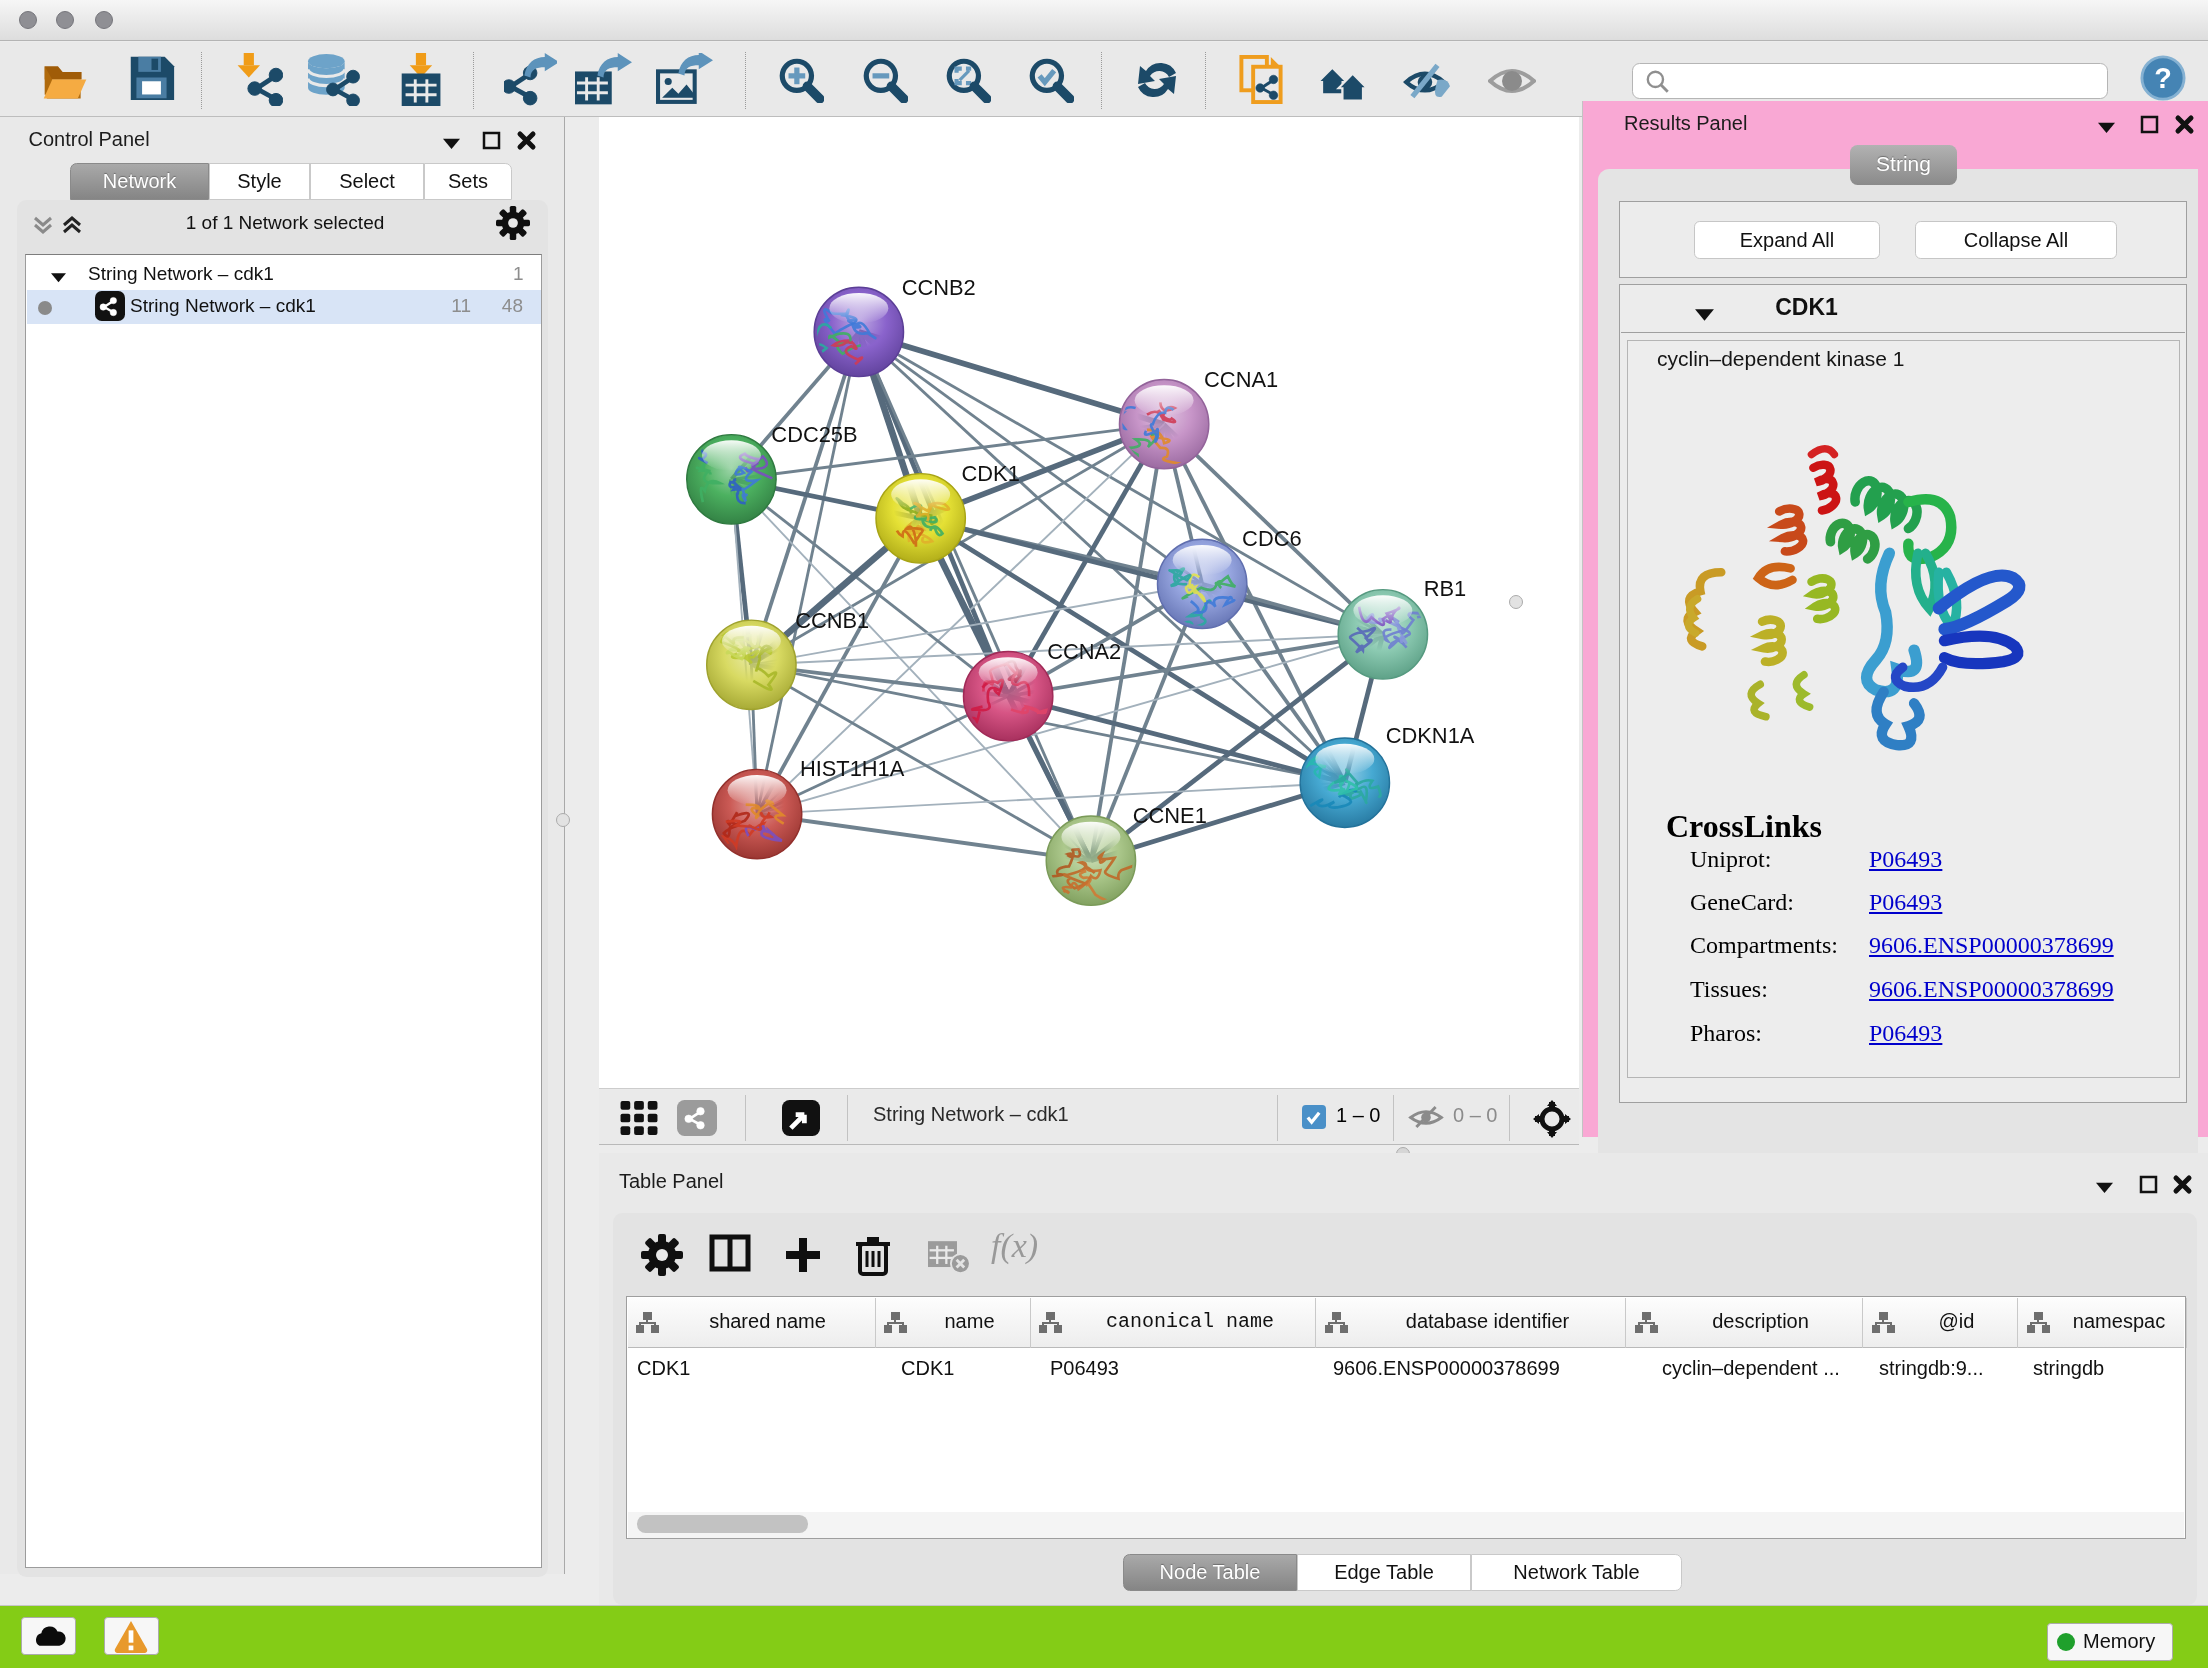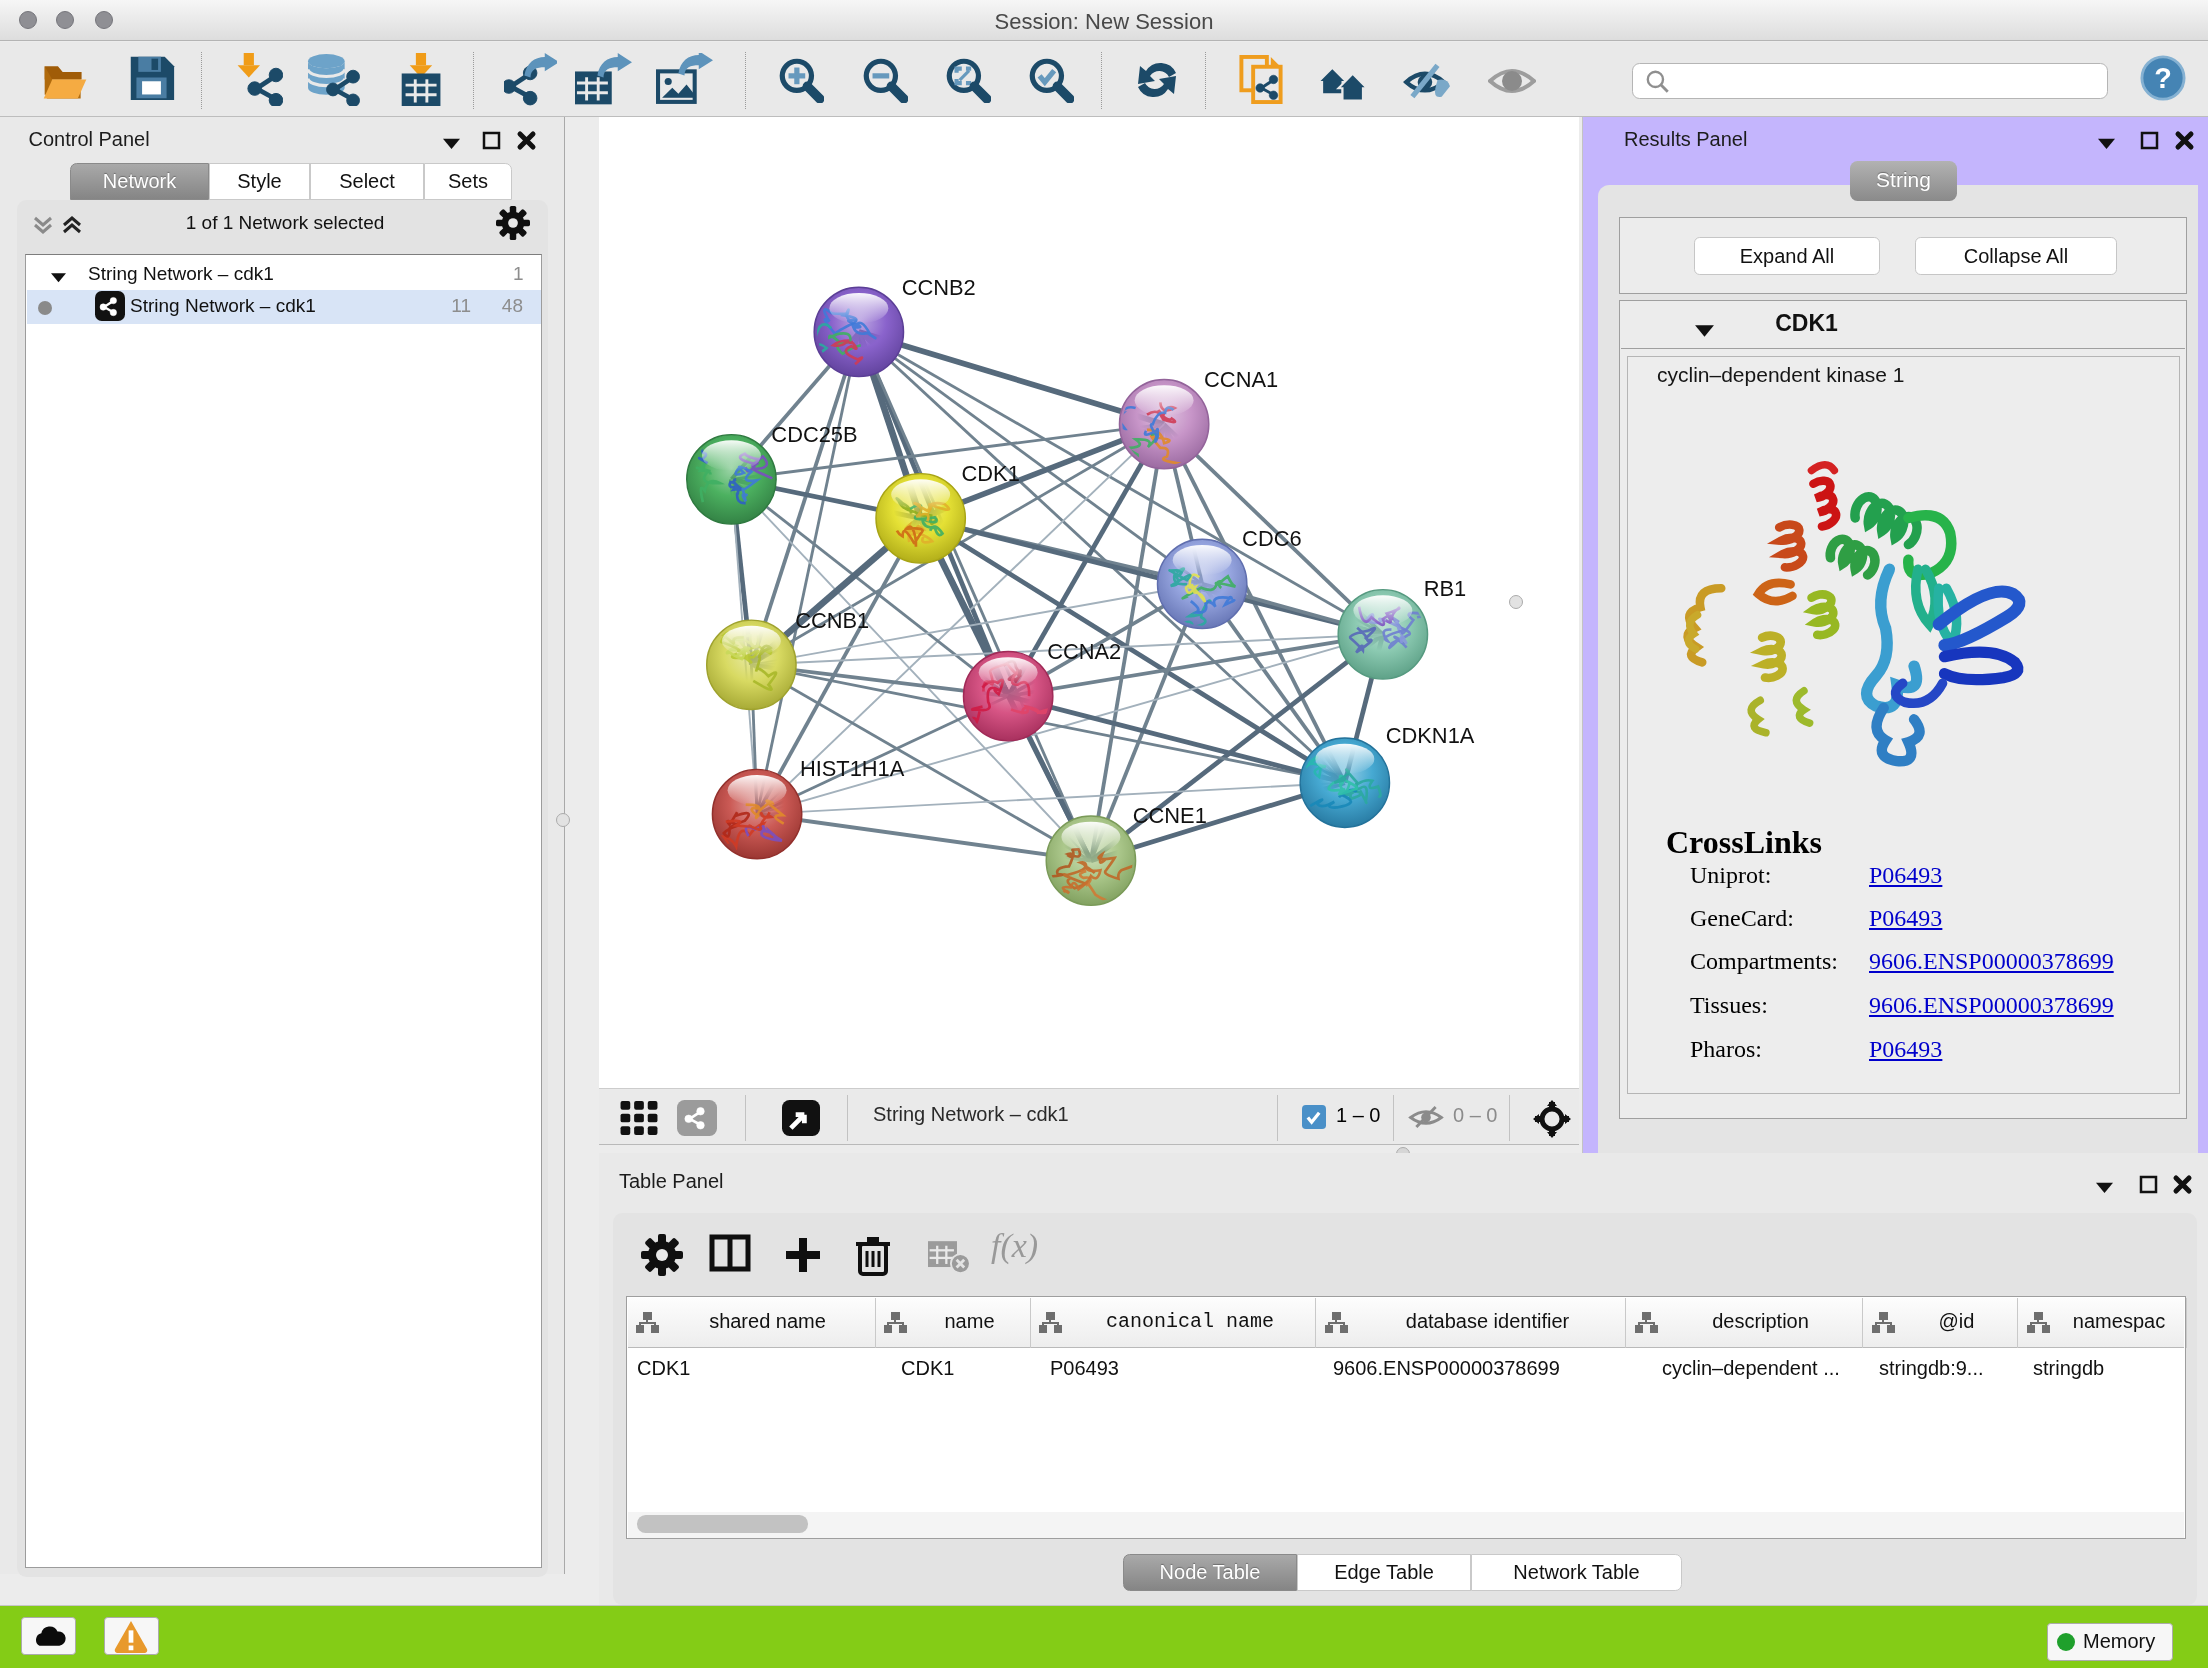--- a/index.html
+++ b/index.html
@@ -15,36 +15,35 @@
 .vsep { position:absolute; top:9.5px; height:57px; width:0;
   border-left:1.9px dotted #9a9a9a; }
 #searchbox { position:absolute; left:1632px; top:21px; width:476px; height:36px;
   background:#fff; border:1px solid #b5b5b5; border-radius:7.6px; }
 .panel-title { font-size:20px; color:#1c1c1c; }
 #cpanel { left:0; top:117px; width:565px; height:1457px; background:#e9e9e9;
   border-right:1px solid #a9a9a9;padding-left:37px;}
 #netview { left:599px; top:117px; width:980px; height:971px; background:#ffffff; }
 #nettb { left:599px; top:1088px; width:980px; height:57px; background:#eaeaea;
   border-top:1px solid #cccccc; border-bottom:1px solid #b9b9b9; }
-#rpanel { left:1582px; top:117px; width:627px; height:1036px; background:#c4b5fd;
+#rpanel { left:1582px; top:101px; width:627px; height:1036px; background:#f9a8d4;
   border-left:1px solid #c3c3c3; }
 #tpanel { left:599px; top:1153px; width:1609px; height:453px; background:#e9e9e9; }
 #statusbar { left:0; top:1605px; width:2208px; height:63px; background:#84cc16;
   border-top:1px solid #c6c6c6; }
 .tab { position:absolute; height:37px; background:#ffffff; border:1px solid #c9c9c9;
   color:#111; font-size:20px; text-align:center; }
 .tabsel { background:linear-gradient(#a9a9a9,#858585); color:#fff;
   border:1px solid #8a8a8a; text-shadow:0 -1px 1px #6d6d6d; }
 a.lnk { color:#0000cc; text-decoration:underline; }
 </style></head><body>
 <div id="titlebar" class="abs">
     <div class="tl" style="left:19px"></div>
     <div class="tl" style="left:56px"></div>
     <div class="tl" style="left:95px"></div>
-    <div class="title">Session: New Session</div>
   </div>
 <div id="toolbar" class="abs">
     <svg class="abs" style="left:39px;top:10.5px;" width="53" height="53" viewBox="0 0 56 56">
       <path d="M6 14 h14 l5 6 h20 v8 H6 z" fill="#a05c08"></path>
       <path d="M6 14 v30 h6 l-4 4 h36 v-20 H14 z" fill="#b06a0c"></path>
       <path d="M14 28 h36 l-9 20 H5 z" fill="#f5ab42"></path>
     </svg>
     <svg class="abs" style="left:127px;top:11.4px;" width="49" height="49" viewBox="0 0 52 52">
       <path d="M4 4 h36 l10 10 v36 H4 z" fill="#1c4a68"></path>
       <rect x="10" y="26" width="32" height="22" fill="#4a7da3"></rect>

